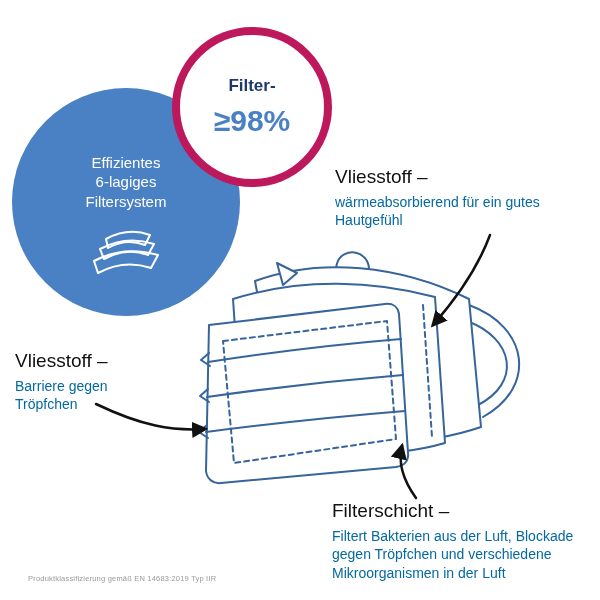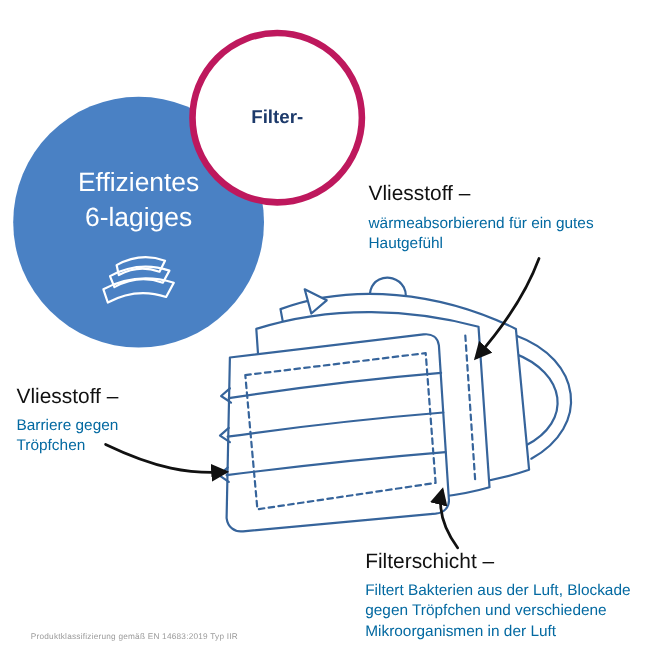--- a/index.html
+++ b/index.html
@@ -6,36 +6,36 @@
   body{
     width:600px;height:600px;position:relative;background:#ffffff;
     font-family:"Liberation Sans","DejaVu Sans",sans-serif;
     color:#1a1a1a;overflow:hidden;
   }
   .abs{position:absolute;}
 
   
   .badge-circle{
     left:172px;top:27px;width:160px;height:160px;border-radius:50%;
-    background:#fff;border:6px solid #be185d;box-sizing:border-box;
+    background:#fff;border:8px solid #be185d;box-sizing:border-box;
     display:flex;flex-direction:column;align-items:center;justify-content:center;
     text-align:center;z-index:3;
   }
   .badge-title{font-size:17px;font-weight:700;color:#1d3a6b;line-height:1.12;}
   .badge-title span{display:block;}
   .badge-value{font-size:30px;font-weight:700;color:#4a81c4;margin-top:8px;}
 
   
   .feature-circle{
     left:12px;top:88px;width:228px;height:228px;border-radius:50%;
     background:#4a81c4;z-index:2;
     display:flex;flex-direction:column;align-items:center;justify-content:center;
     text-align:center;
   }
-  .feature-text{color:#fff;font-size:24px;font-weight:500;line-height:1.3;margin-top:26px;}
+  .feature-text{color:#fff;font-size:15px;font-weight:500;line-height:1.3;margin-top:26px;}
   .feature-text span{display:block;}
   .feature-icon{margin-top:12px;}
 
   
   .callout-title{font-size:19px;font-weight:400;color:#111;}
   .callout-desc{font-size:14px;color:#0369a1;line-height:1.32;margin-top:5px;}
   .callout-top{left:335px;top:166px;width:230px;z-index:4;}
   .callout-left{left:15px;top:350px;width:150px;z-index:4;}
   .callout-bottom{left:332px;top:500px;width:280px;z-index:4;}
 
@@ -46,26 +46,28 @@
   .mask-wrap{left:185px;top:235px;z-index:1;}
   .arrows-layer{left:0;top:0;z-index:5;pointer-events:none;}
 </style>
 </head>
 <body>
 
 <div class="abs badge-circle">
   <div class="badge-title">
     <span>Filter-</span>
   </div>
+  <div class="badge-value">≥98%</div>
 </div>
 
 <div class="abs feature-circle">
   <div class="feature-text">
     <span>Effizientes</span>
     <span>6-lagiges</span>
+    <span>Filtersystem</span>
   </div>
   <svg class="feature-icon" width="84" height="54" viewBox="0 0 84 54" fill="none" stroke="#ffffff" stroke-width="2" stroke-linejoin="round" stroke-linecap="round">
     <path d="M22,16 Q 44,4 66,12 L 61,22 Q 42,15 24,25 Z"></path>
     <path d="M16,26 Q 42,12 70,21 L 64,32 Q 42,24 20,36 Z"></path>
     <path d="M10,38 Q 40,22 74,32 L 67,45 Q 40,36 14,50 Z"></path>
   </svg>
 </div>
 
 <svg class="abs mask-wrap" width="355" height="270" viewBox="0 0 355 270" stroke="#36649b" stroke-width="2" fill="#ffffff" stroke-linejoin="round" stroke-linecap="round">
 

